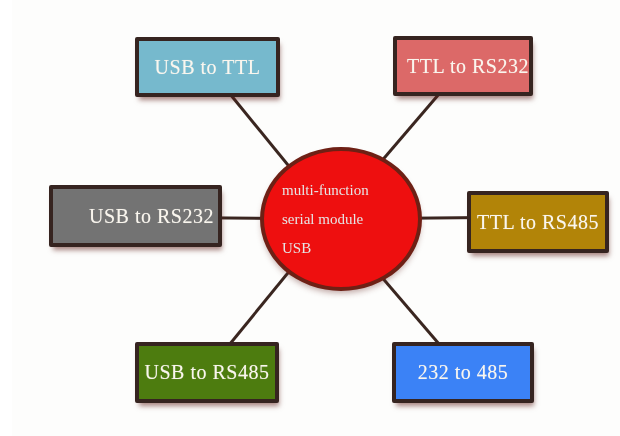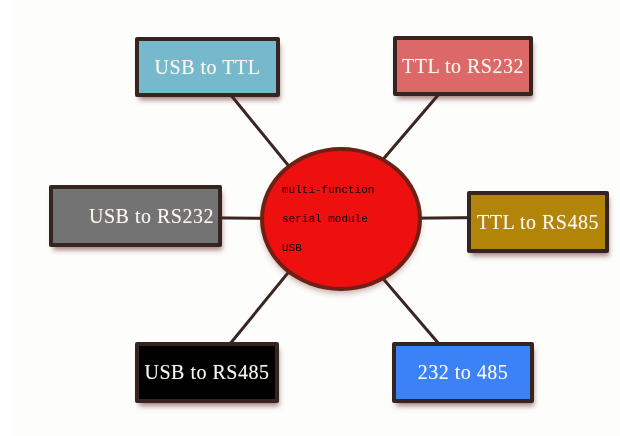--- a/index.html
+++ b/index.html
@@ -30,43 +30,43 @@
   }
   .node .label {
     color: #faf6ee;
     font-size: 20px;
     letter-spacing: 0.5px;
     text-shadow: 0 0 1px rgba(255,255,255,0.4);
     white-space: nowrap;
   }
   
   .n-usb-ttl    { left: 123px; top: 37px;  width: 137px; height: 52px; }
-  .n-ttl-rs232  { left: 381px; top: 36px;  width: 132px; height: 52px; }
+  .n-ttl-rs232  { left: 381px; top: 36px;  width: 132px; height: 52px; justify-content: flex-end; }
   .n-usb-rs232  { left: 37px;  top: 185px; width: 133px; height: 54px; }
   .n-ttl-rs485  { left: 455px; top: 191px; width: 134px; height: 54px; }
   .n-usb-rs485  { left: 123px; top: 342px; width: 136px; height: 53px; }
   .n-232-485    { left: 380px; top: 342px; width: 134px; height: 53px; }
   .center-circle {
     position: absolute;
     z-index: 3;
     left: 248px; top: 147px;
     width: 136px; height: 136px;
     border: 4px solid #6e2015;
     border-radius: 50%;
     display: flex;
     flex-direction: column;
     justify-content: center;
     padding-left: 18px;
     box-sizing: content-box;
     box-shadow: 0 4px 6px -2px rgba(96, 32, 28, 0.4);
   }
   .center-circle .cline {
-    color: #000000;
-    font-family: Liberation Mono, monospace;
-    font-size: 11px;
+    color: #e5e5e5;
+    font-family: Liberation Serif, serif;
+    font-size: 15px;
     line-height: 29px;
     white-space: nowrap;
   }
 </style>
 </head>
 <body>
 
 <div class="canvas">
 
   <svg class="connectors" viewBox="0 0 620 436" xmlns="http://www.w3.org/2000/svg">
@@ -87,21 +87,21 @@
   </div>
 
   <div class="node n-usb-rs232" style="background: #737373; padding-left: 32px;">
     <span class="label">USB to RS232</span>
   </div>
 
   <div class="node n-ttl-rs485" style="background: rgb(178, 132, 8);">
     <span class="label">TTL to RS485</span>
   </div>
 
-  <div class="node n-usb-rs485" style="background: #000000;">
+  <div class="node n-usb-rs485" style="background: #4d7c0f;">
     <span class="label">USB to RS485</span>
   </div>
 
   <div class="node n-232-485" style="background: #3b82f6;">
     <span class="label">232 to 485</span>
   </div>
 
   <div class="center-circle" style="background: rgb(238, 15, 15);">
     <span class="cline">multi-function</span>
     <span class="cline">serial module</span>

